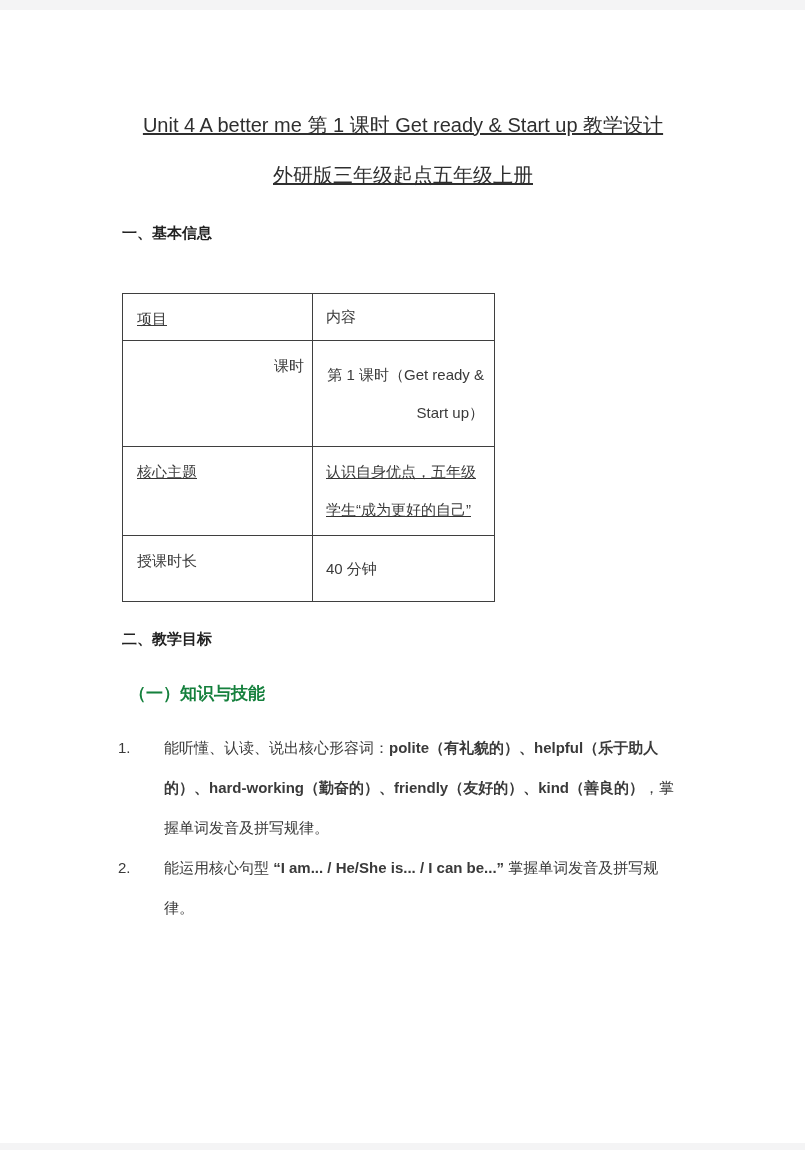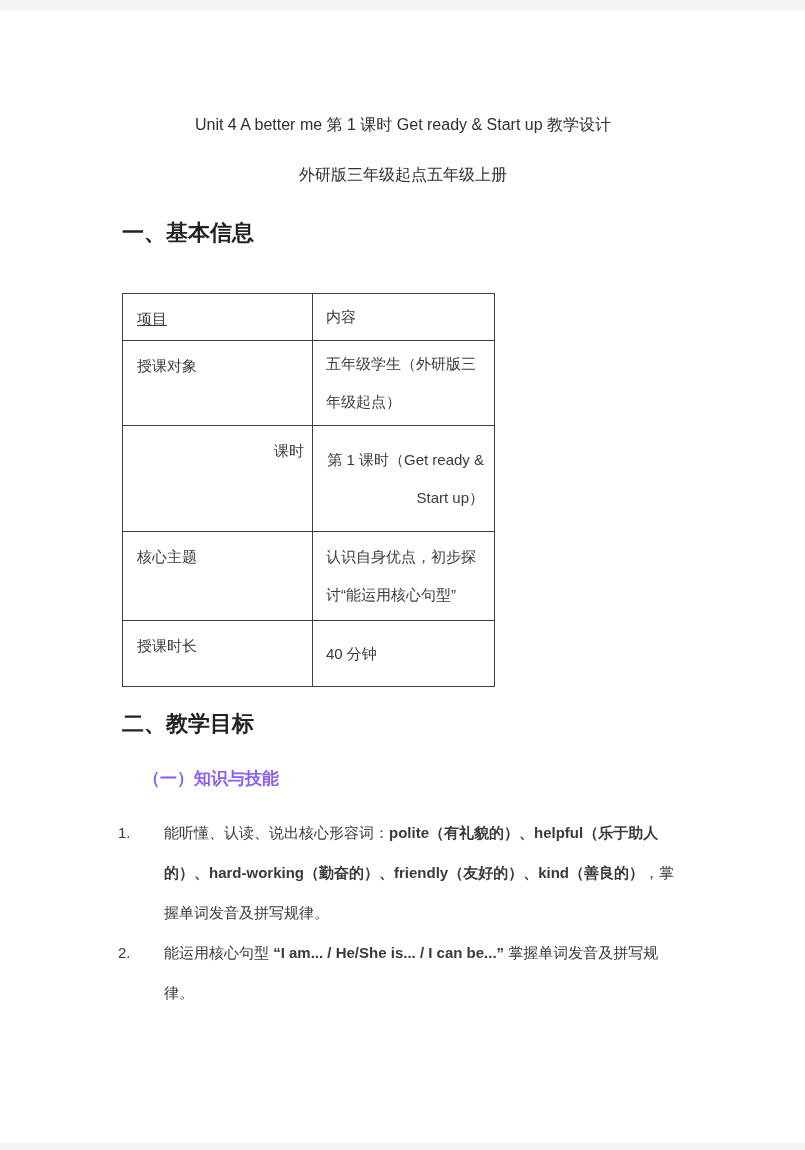--- a/index.html
+++ b/index.html
@@ -12,28 +12,29 @@
   }
   .page {
     position: absolute;
     top: 10px; bottom: 7px; left: 0; right: 0;
     background: #ffffff;
     padding: 0 121px 0 122px;
     box-sizing: border-box;
   }
   .doc-title {
     padding-top: 90px;
-    font-size: 16px;
+    font-size: 20px;
     line-height: 50px;
     text-align: center;
     color: #2f2f2f;
+    text-decoration: underline;
   }
   .h-sec {
     margin: 20px 0 0 0;
-    font-size: 22px;
+    font-size: 15px;
     font-weight: bold;
     line-height: 26px;
     color: #222;
   }
   .h-sec2 { margin-top: 24px; }
   .info-table {
     margin-top: 47px;
     border-collapse: collapse;
     table-layout: fixed;
     width: 373px;
@@ -52,29 +53,29 @@
   }
   .td-value {
     vertical-align: middle;
     padding: 4px 10px 4px 13px;
     line-height: 38px;
   }
   .tr-head  { height: 47px; }
   .tr-r0 { height: 75px; }
   .tr-r1 { height: 106px; text-align: right; }
   .tr-r2 { height: 50px; }
-  .tr-r3 { height: 89px; }
+  .tr-r3 { height: 89px; text-decoration: underline; }
   .tr-r4 { height: 66px; margin-left: 28px; }
   .h-sub {
-    margin: 30px 0 0 14px;
+    margin: 30px 0 0 0;
     padding-left: 7px;
     font-size: 17px;
     font-weight: bold;
     line-height: 24px;
-    color: #8b5cf6;
+    color: #15803d;
   }
   .obj-list { margin-top: 22px; }
   .obj-item {
     display: flex;
     align-items: flex-start;
     font-size: 15px;
     line-height: 40px;
     color: #3a3a3a;
   }
   .obj-num {
@@ -95,31 +96,27 @@
   </div>
 
   <h2 class="h-sec">一、基本信息</h2>
 
   <table class="info-table">
     <tbody>
       <tr class="tr-head">
         <td class="td-label col-label">项目</td>
         <td class="td-value">内容</td>
       </tr>
-      <tr class="tr-r0">
-        <td class="td-label">授课对象</td>
-        <td class="td-value">五年级学生（外研版三年级起点）</td>
-      </tr>
       <tr class="tr-r1">
         <td class="td-label">课时</td>
         <td class="td-value">第 1 课时（Get ready &amp; Start up）</td>
       </tr>
       <tr class="tr-r3">
         <td class="td-label">核心主题</td>
-        <td class="td-value">认识自身优点，初步探讨“能运用核心句型”</td>
+        <td class="td-value">认识自身优点，五年级学生“成为更好的自己”</td>
       </tr>
       <tr class="tr-r4">
         <td class="td-label">授课时长</td>
         <td class="td-value">40 分钟</td>
       </tr>
     </tbody>
   </table>
 
   <h2 class="h-sec h-sec2">二、教学目标</h2>
 

